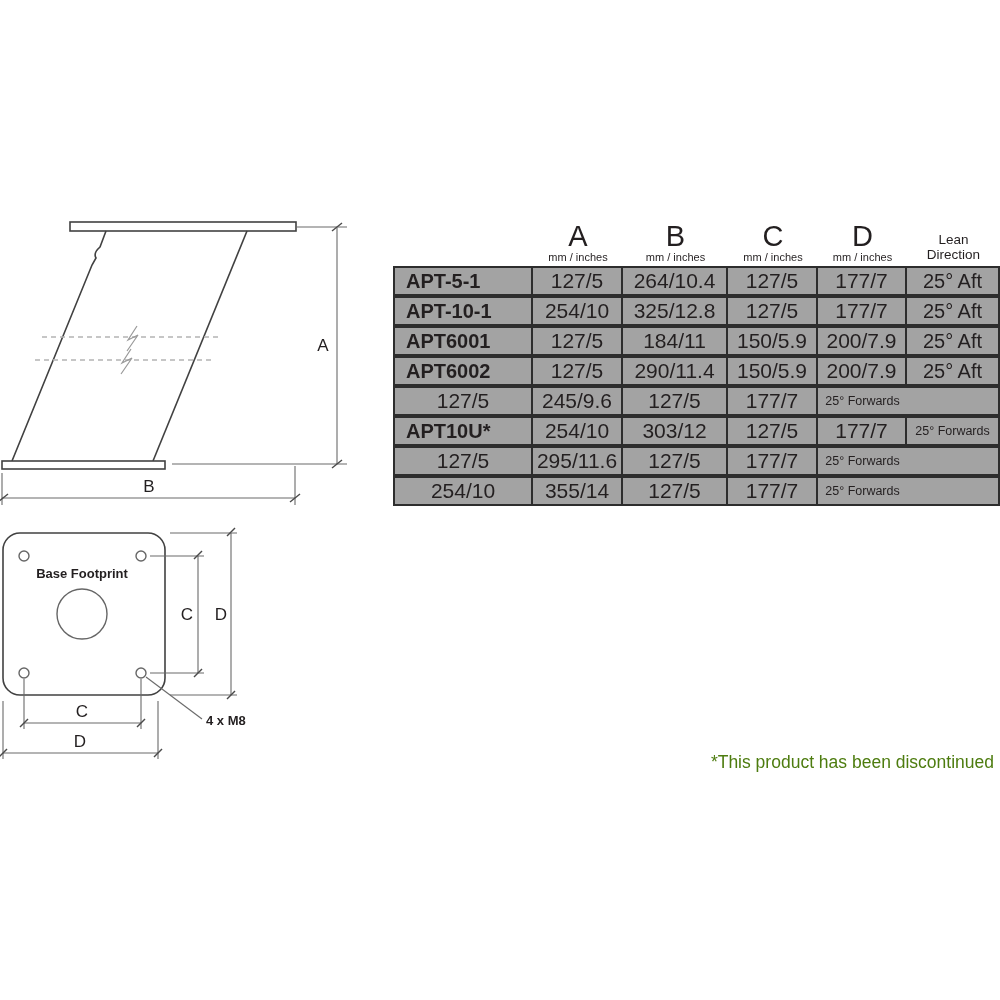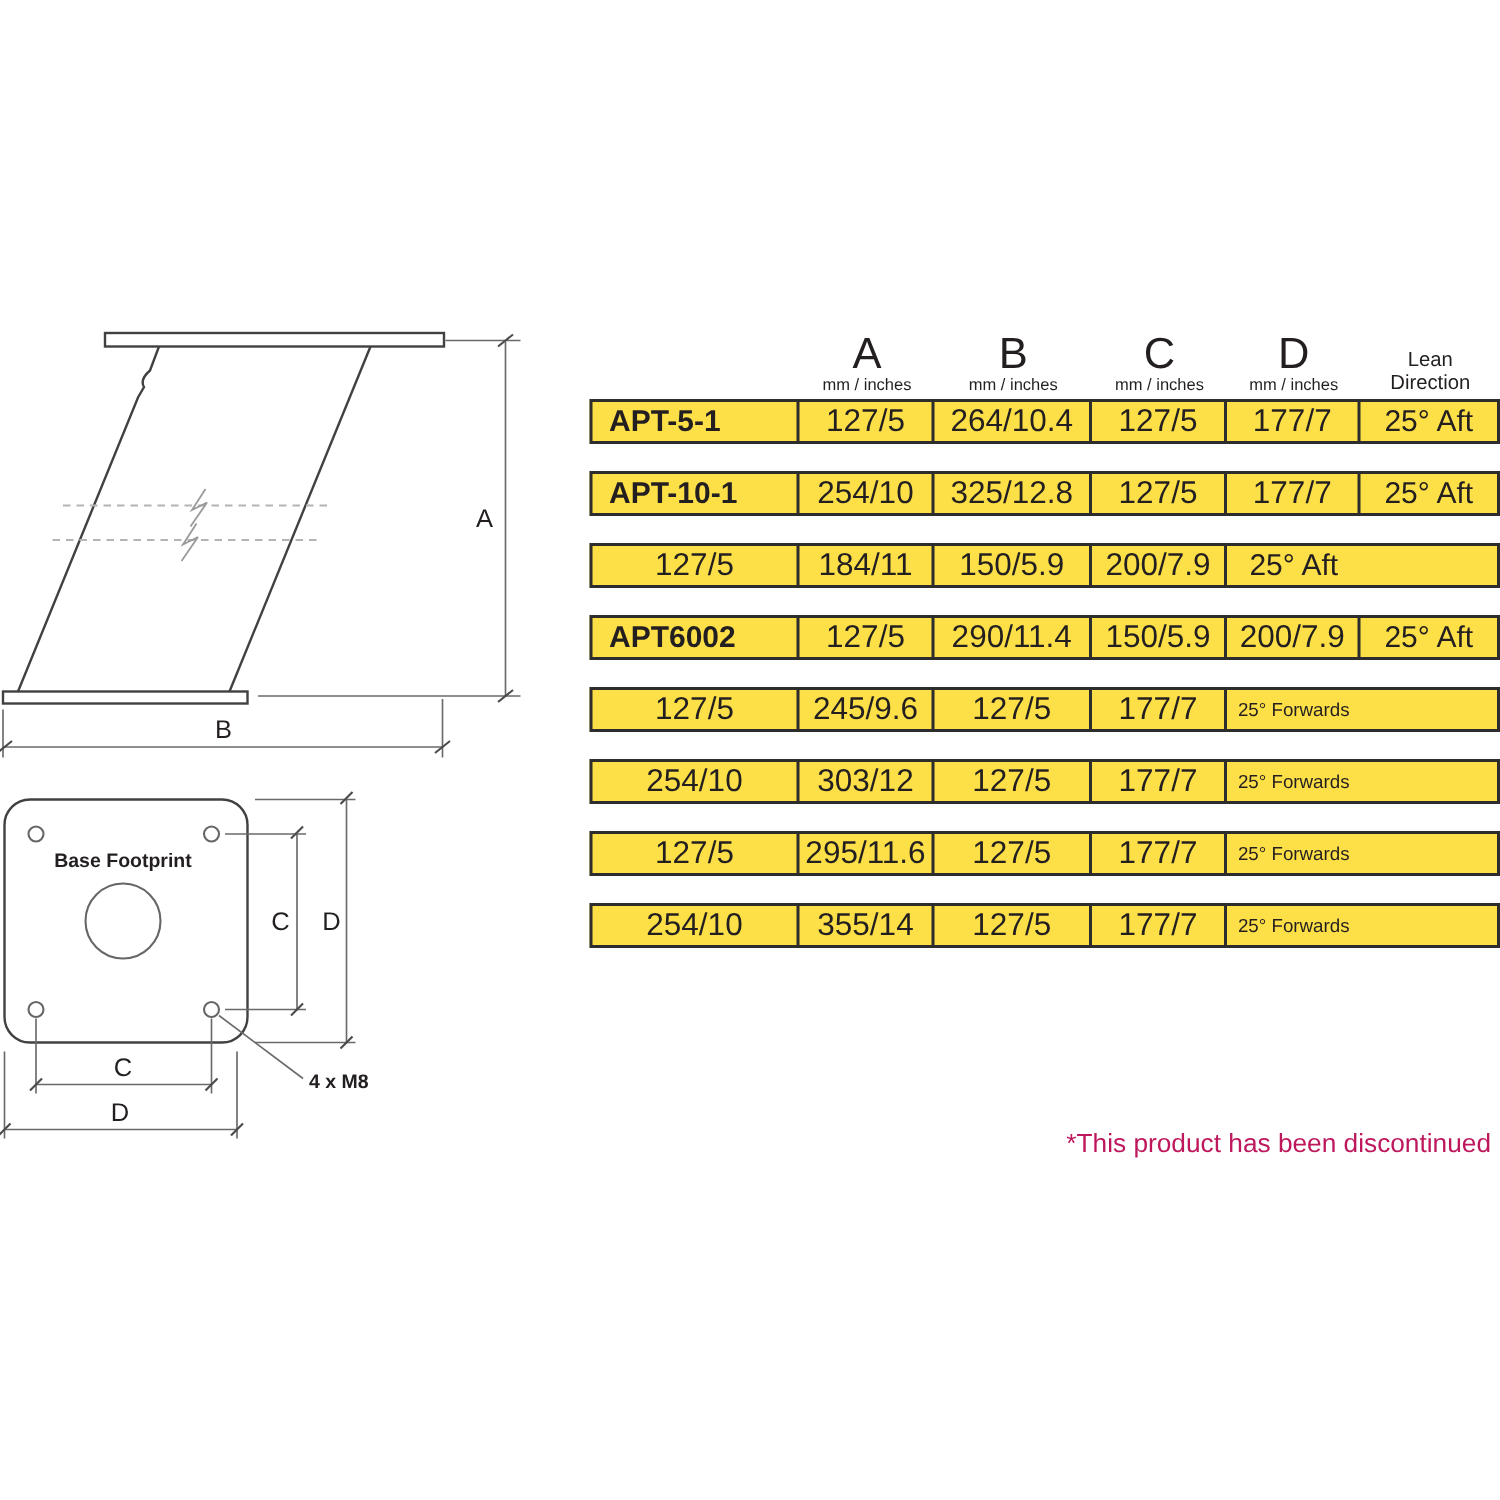--- a/index.html
+++ b/index.html
@@ -23,29 +23,29 @@
   
   .spec-table{position:absolute;left:393px;top:216px;width:607px;}
   .header-row{display:grid;grid-template-columns:140px 90px 105px 90px 89px 93px;height:48px;}
   .h-measure{display:flex;flex-direction:column;align-items:center;justify-content:flex-end;}
   .h-letter{font-size:29px;line-height:29px;font-weight:400;}
   .h-unit{font-size:11px;line-height:13px;}
   .h-lean{display:flex;flex-direction:column;align-items:center;justify-content:flex-end;
           font-size:13.5px;line-height:15px;padding-bottom:2px;text-align:right;}
   .rows{margin-top:2px;}
   .t-row{display:grid;grid-template-columns:138px 90px 105px 90px 89px 1fr;height:30px;
-         border:2px solid #2d2d2d;box-sizing:border-box;margin-bottom:18px;background:#fde047;}
+         border:2px solid #2d2d2d;box-sizing:border-box;margin-bottom:0;background:#a3a3a3;}
   .cell{display:flex;align-items:center;justify-content:center;border-right:2px solid #2d2d2d;
         box-sizing:border-box;font-size:21px;white-space:nowrap;overflow:hidden;}
   .cell:last-child{border-right:none;}
   .cell.model{justify-content:flex-start;padding-left:11px;font-weight:bold;font-size:20px;}
   .cell.lean{font-size:20px;}
   .cell.lean.small{font-size:12.5px;}
 
-  .footnote{position:absolute;right:6px;top:752px;font-size:17.5px;color:#be185d;}
+  .footnote{position:absolute;right:6px;top:752px;font-size:17.5px;color:#4d7c0f;}
 </style>
 </head>
 <body>
 
 <svg class="drawing" viewBox="0 0 1000 1000" xmlns="http://www.w3.org/2000/svg">
 
   <g>
     <rect class="outline" x="70" y="222" width="226" height="9"></rect>
     <path class="edge" d="M106,231 L100,247 q-7,6 -4,11 l-4,7 L12,461"></path>
     <path class="edge" d="M247,231 L153,461"></path>
@@ -149,20 +149,21 @@
   <div class="t-row">
     <div class="cell model">APT-10-1</div>
     <div class="cell">254/10</div>
     <div class="cell">325/12.8</div>
     <div class="cell">127/5</div>
     <div class="cell">177/7</div>
     <div class="cell lean">25° Aft</div>
   </div>
 
   <div class="t-row">
+    <div class="cell model">APT6001</div>
     <div class="cell">127/5</div>
     <div class="cell">184/11</div>
     <div class="cell">150/5.9</div>
     <div class="cell">200/7.9</div>
     <div class="cell lean">25° Aft</div>
   </div>
 
   <div class="t-row">
     <div class="cell model">APT6002</div>
     <div class="cell">127/5</div>
@@ -174,20 +175,21 @@
 
   <div class="t-row">
     <div class="cell">127/5</div>
     <div class="cell">245/9.6</div>
     <div class="cell">127/5</div>
     <div class="cell">177/7</div>
     <div class="cell lean small">25° Forwards</div>
   </div>
 
   <div class="t-row">
+    <div class="cell model">APT10U*</div>
     <div class="cell">254/10</div>
     <div class="cell">303/12</div>
     <div class="cell">127/5</div>
     <div class="cell">177/7</div>
     <div class="cell lean small">25° Forwards</div>
   </div>
 
   <div class="t-row">
     <div class="cell">127/5</div>
     <div class="cell">295/11.6</div>

